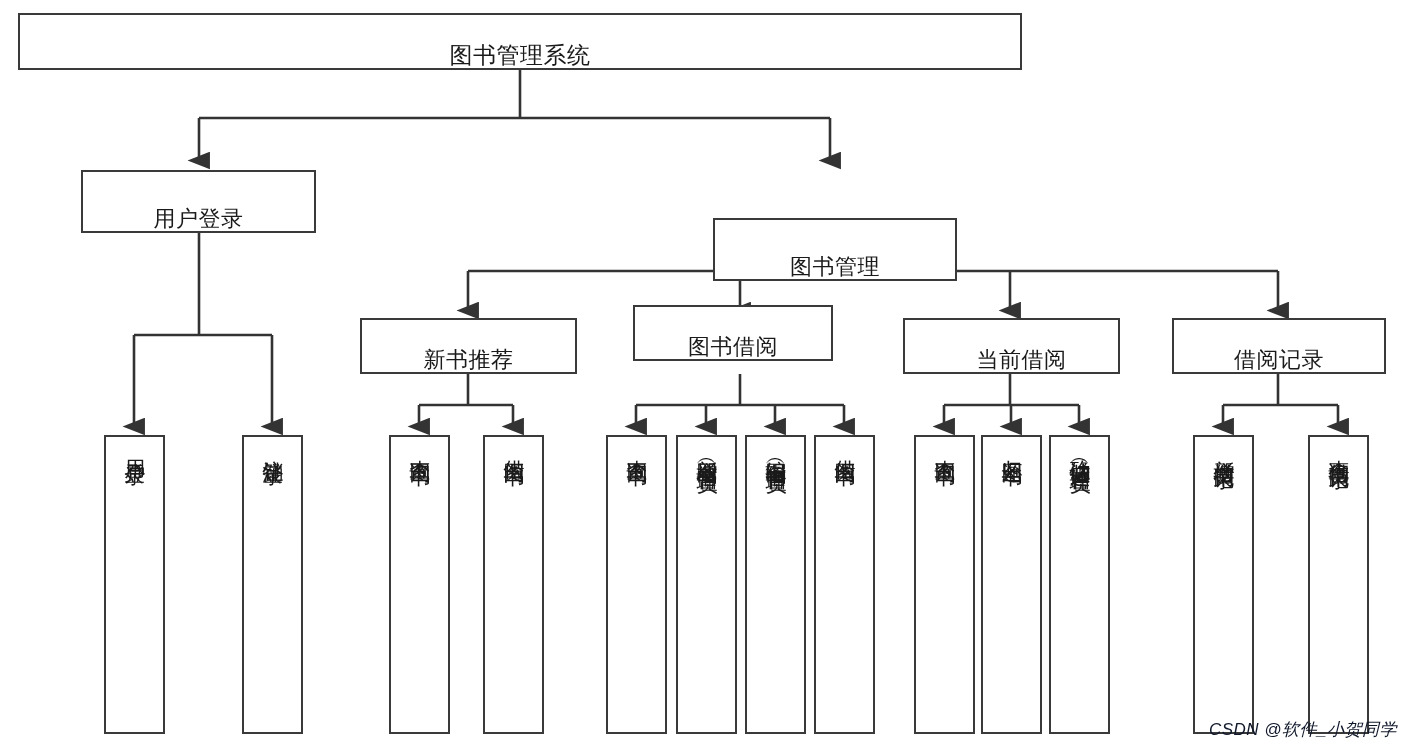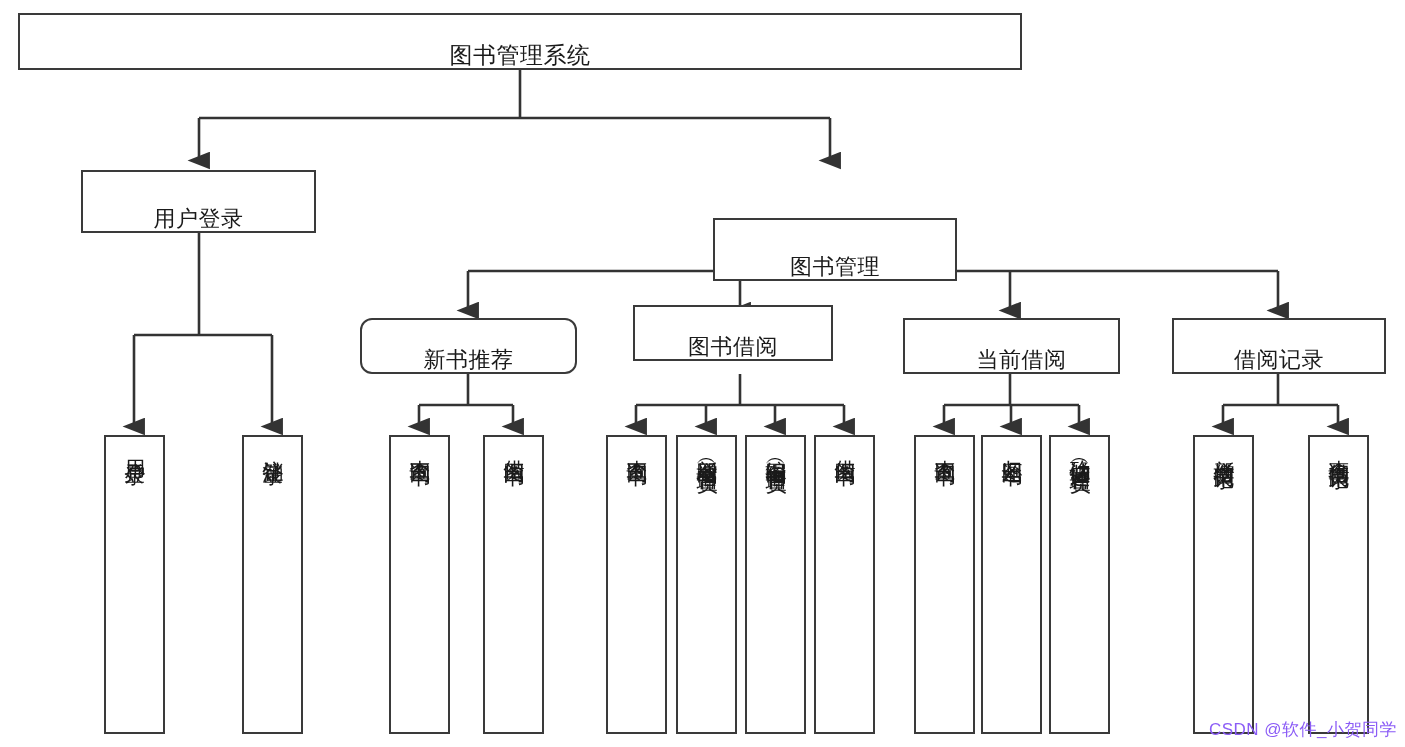--- a/index.html
+++ b/index.html
@@ -58,24 +58,25 @@
     text-orientation: upright;
     line-height: 1.18;
     letter-spacing: 2px;
     white-space: nowrap;
   }
   #watermark {
     position: absolute;
     right: 8px;
     bottom: 6px;
     font-size: 17px;
-    color: #8b5cf6;
+    color: #0f172a;
     letter-spacing: 0.5px;
     z-index: 5;
     white-space: nowrap;
+    font-style: italic;
   }
 </style>
 </head>
 <body>
 
 <div id="diagram-canvas">
 
   <svg id="edge-layer" viewBox="0 0 1405 747" width="1405" height="747" xmlns="http://www.w3.org/2000/svg">
     <defs>
       <marker id="arrowhead" markerWidth="9" markerHeight="9" refX="3.2" refY="4.2" orient="auto" markerUnits="strokeWidth">
@@ -131,21 +132,21 @@
   </div>
 
   <div class="node node-l2" style="left:81px; top:170px; width:235px; height:63px;">
     <span class="node-label-h">用户登录</span>
   </div>
 
   <div class="node node-l2" style="left:713px; top:170px; width:244px; height:63px;margin-top:48px;">
     <span class="node-label-h">图书管理</span>
   </div>
 
-  <div class="node node-l2" style="left:360px; top:318px; width:217px; height:56px;border-radius:12px;">
+  <div class="node node-l2" style="left:360px; top:318px; width:217px; height:56px;">
     <span class="node-label-h">新书推荐</span>
   </div>
 
   <div class="node node-l2" style="left:633px; top:305px; width:200px; height:56px;">
     <span class="node-label-h">图书借阅</span>
   </div>
 
   <div class="node node-l2" style="left:903px; top:318px; width:217px; height:56px;padding-left:20px;">
     <span class="node-label-h">当前借阅</span>
   </div>

